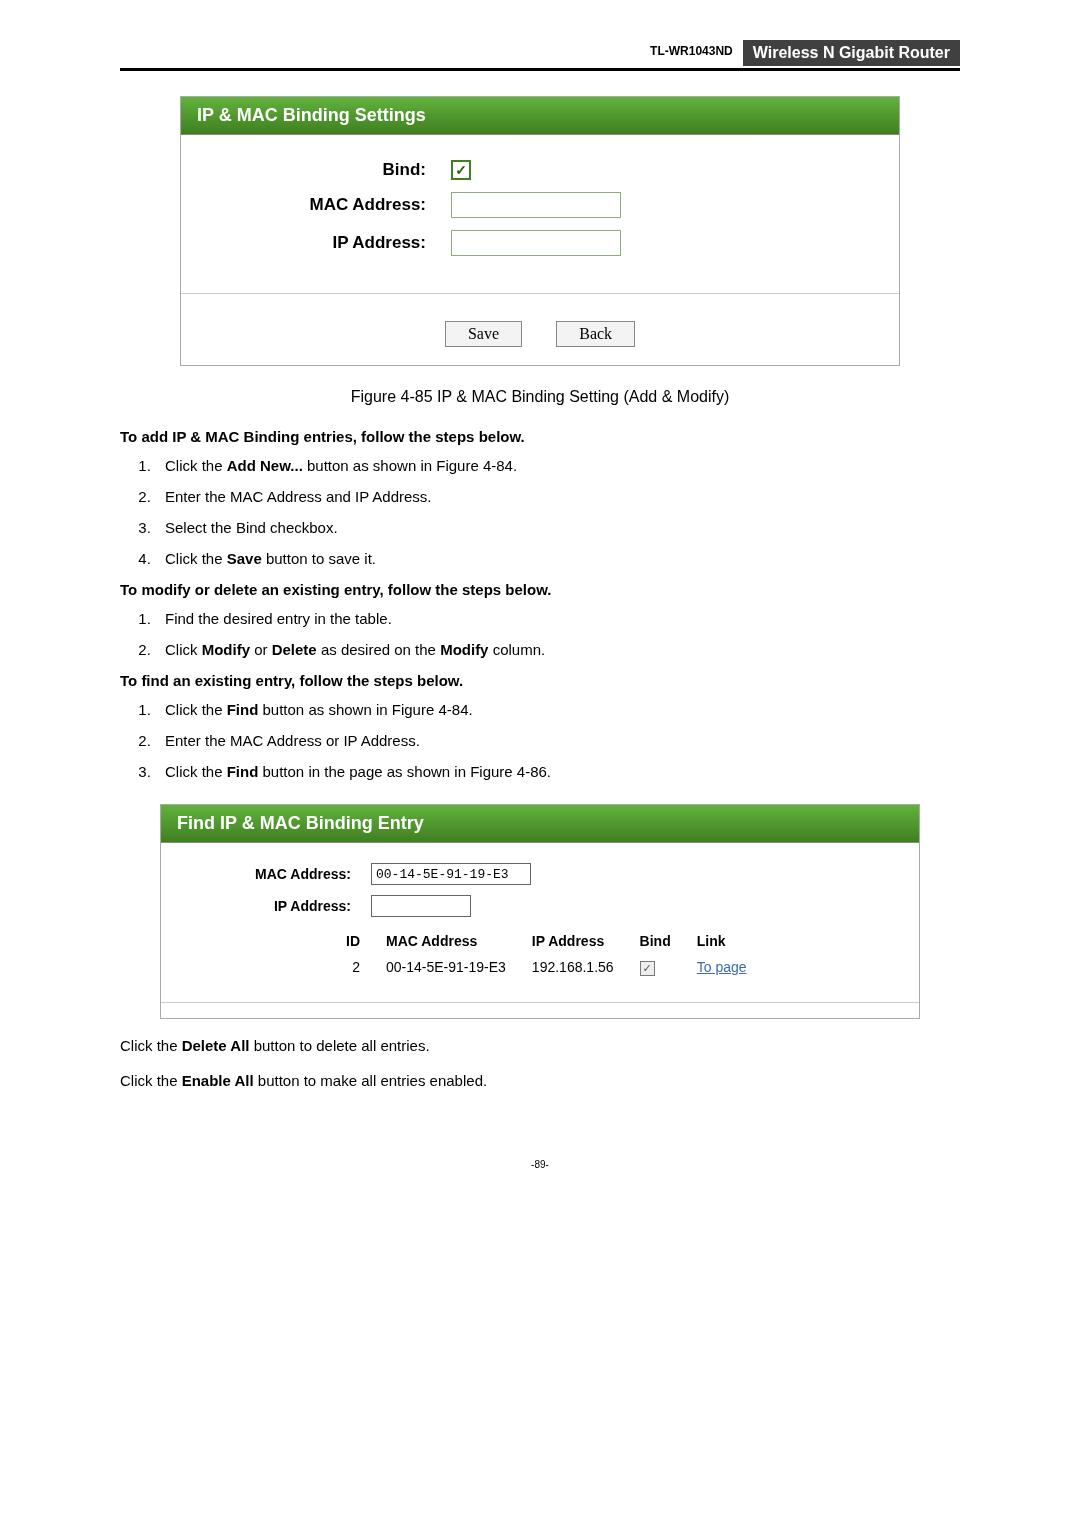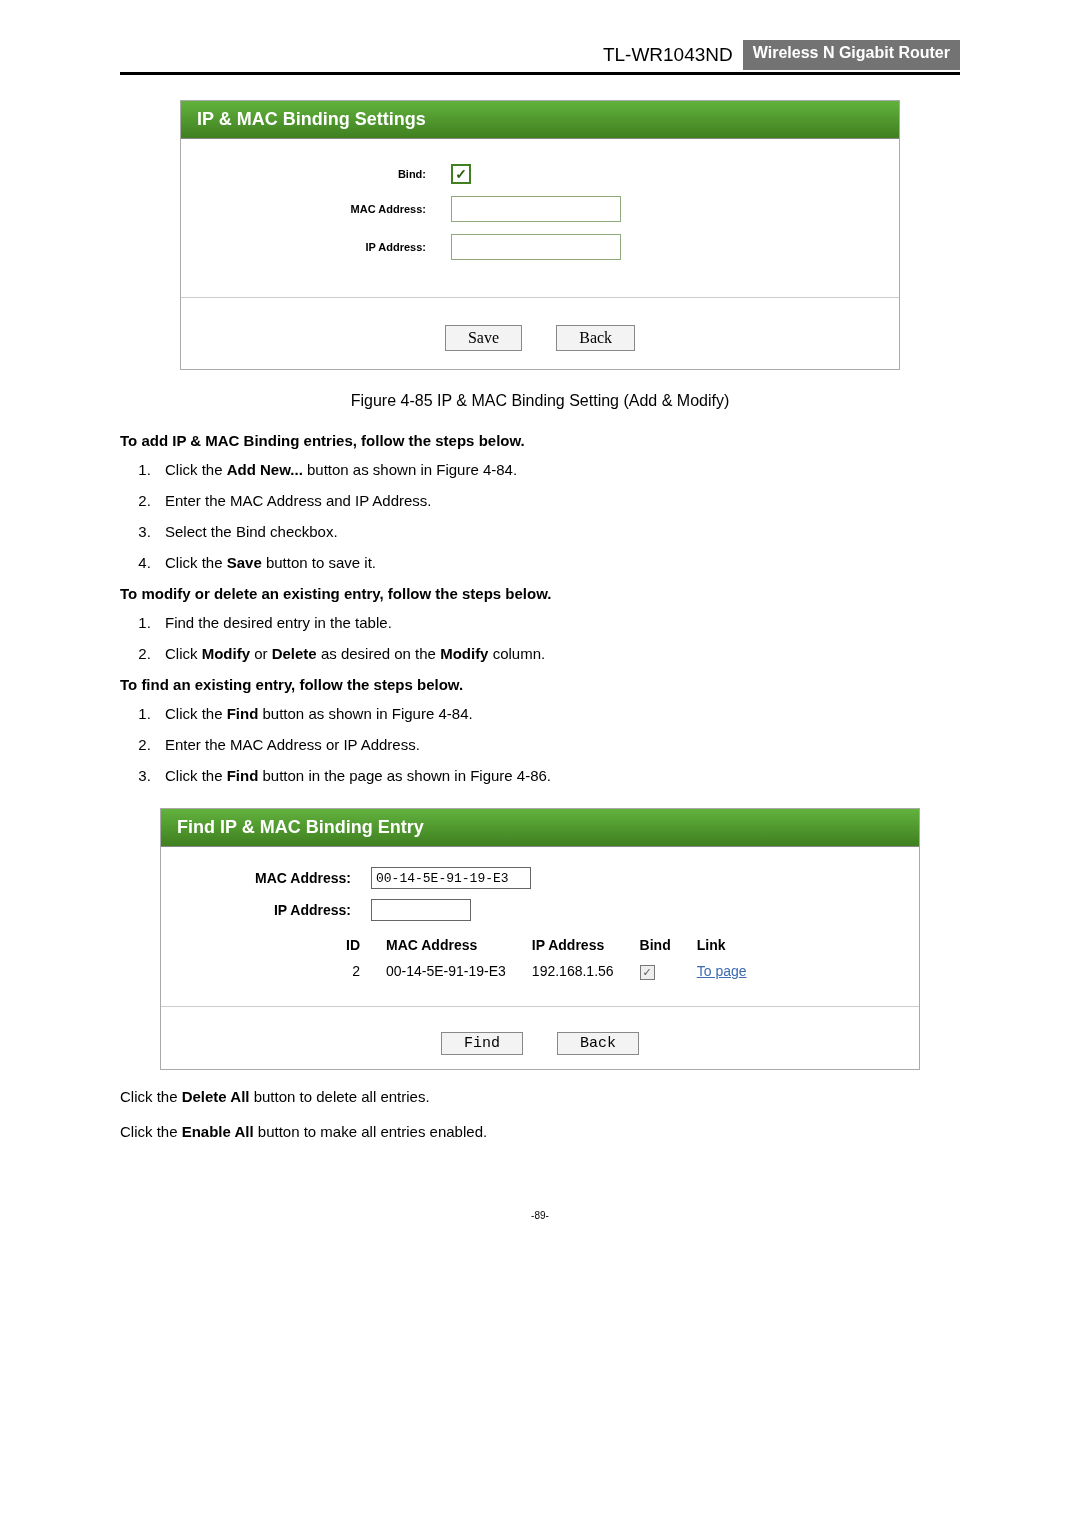--- a/index.html
+++ b/index.html
@@ -16,27 +16,27 @@
   padding: 40px 120px 50px 120px;
   box-sizing: border-box;
 }
 .header-line-wrap {
   display: flex;
   justify-content: flex-end;
   align-items: stretch;
   margin-bottom: 2px;
 }
 .header-model {
-  font-weight: normal;
-  font-size: 19px;
+  font-weight: bold;
+  font-size: 12px;
   padding: 4px 10px;
   background: #fff;
 }
 .header-title {
-  background: #737373;
+  background: #404040;
   color: #fff;
   font-weight: bold;
   font-size: 16px;
   padding: 4px 10px;
 }
 .header-rule {
   border: 0;
   border-top: 3px solid #000;
   margin: 0 0 25px 0;
 }
@@ -59,21 +59,21 @@
 .form-row {
   display: flex;
   align-items: center;
   margin-bottom: 12px;
 }
 .form-label {
   width: 225px;
   text-align: right;
   font-weight: bold;
   padding-right: 25px;
-  font-size: 11px;
+  font-size: 17px;
 }
 .form-input {
   border: 1px solid #8fa97d;
   height: 22px;
   width: 160px;
   font-size: 14px;
   padding: 1px 4px;
 }
 .checkbox-box {
   width: 16px;
@@ -289,24 +289,20 @@
           <td class="id-col">2</td>
           <td>00-14-5E-91-19-E3</td>
           <td>192.168.1.56</td>
           <td><span class="small-check">✓</span></td>
           <td><a href="#" class="link-u">To page</a></td>
         </tr>
       </tbody>
         </table>
     </div>
     <div class="panel-divider"></div>
-    <div class="button-row" style="padding:10px 0 14px 0">
-      <span class="btn btn-find">Find</span>
-      <span class="btn btn-find">Back</span>
-    </div>
   </div>
 
 
   <div class="para">
     <span>Click the </span><b>Delete All</b><span> button to delete all entries.</span>
   </div>
   <div class="para">
     <span>Click the </span><b>Enable All</b><span> button to make all entries enabled.</span>
   </div>
 

